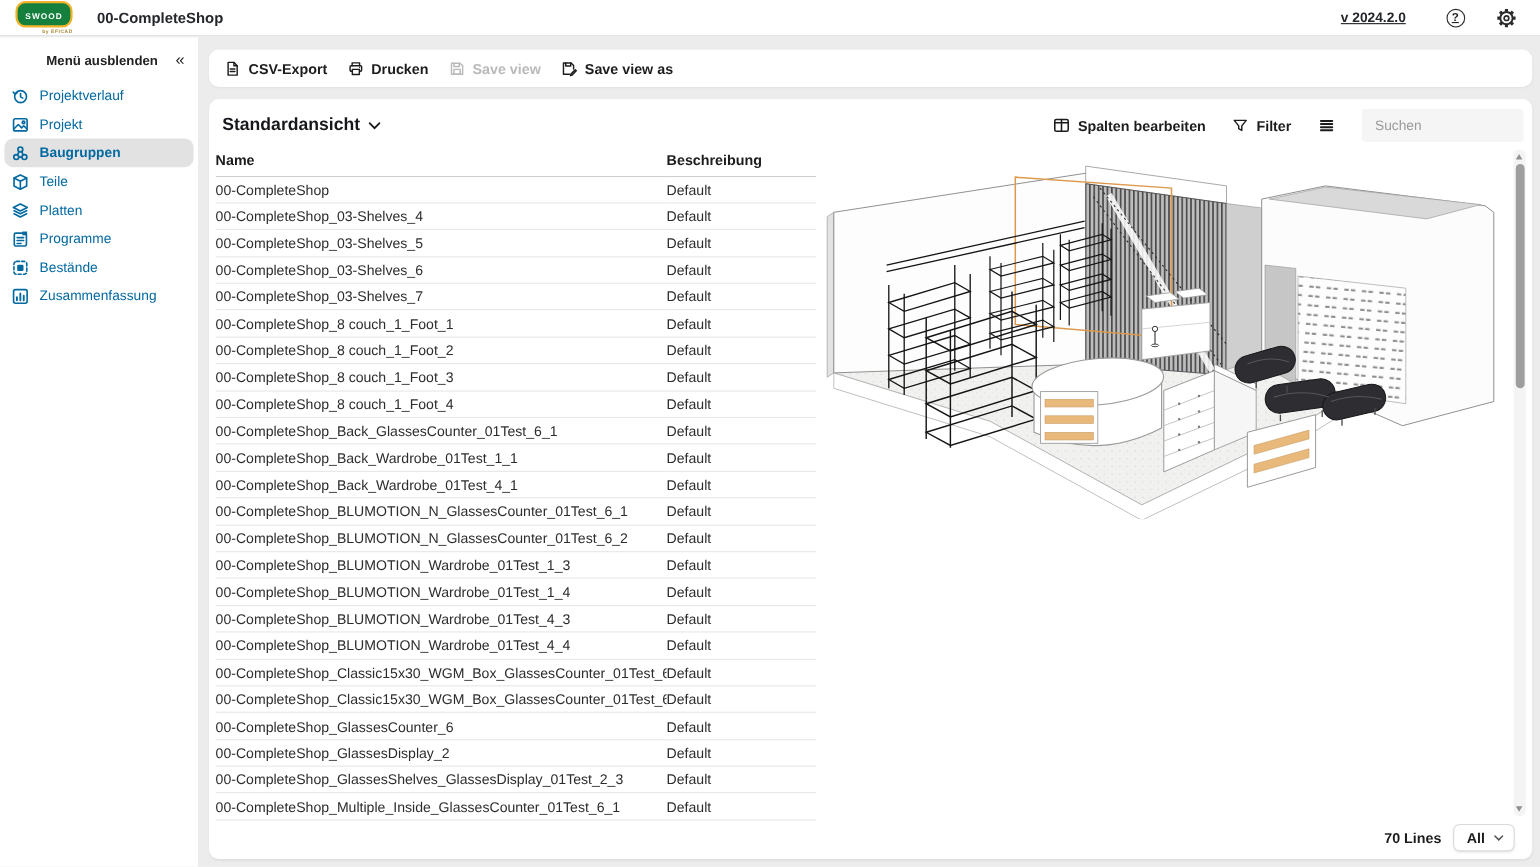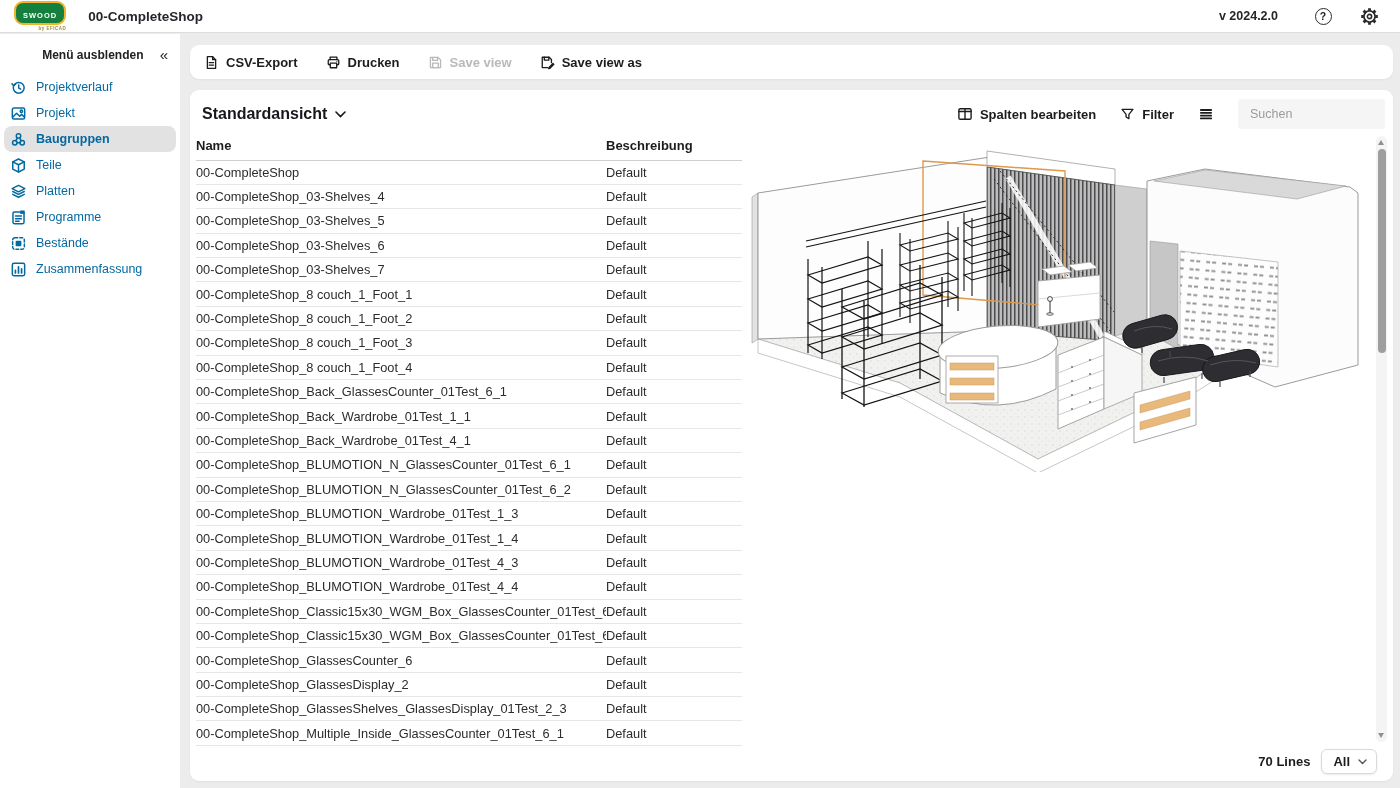--- a/index.html
+++ b/index.html
@@ -8,41 +8,41 @@
   .app { position:relative; width:1400px; height:788px; }
 
   
   .topbar { position:absolute; top:0; left:0; right:0; height:33px; background:#fff;
             border-bottom:1px solid #dcdcdc; display:flex; align-items:center; z-index:5; }
   .logo { margin-left:14px; display:flex; flex-direction:column; align-items:flex-end; }
   .logo-pill { background:#15803d; border:2px solid #f2b32a; border-radius:9px; padding:1px 7px; }
   .logo-pill span { color:#fff; font-size:7.5px; font-weight:bold; letter-spacing:1px; }
   .logo-sub { font-size:4.5px; color:#a98934; font-weight:bold; letter-spacing:.5px; margin-top:0.5px; }
   .doc-title { margin-left:22px; font-size:13.5px; font-weight:700; color:#23262a; }
-  .topbar-right { margin-left:auto; display:flex; align-items:center; gap:24px; padding-right:20px; }
+  .topbar-right { margin-left:auto; display:flex; align-items:center; gap:24px; padding-right:20px;text-decoration:underline; }
   .version { font-size:12.5px; font-weight:700; color:#23262a; margin-right:10px; }
   .icon-btn { width:22px; height:22px; display:flex; align-items:center; justify-content:center; cursor:pointer; }
   .help-circle { width:17px; height:17px; border:1.6px solid #2b2b2b; border-radius:50%;
                  display:flex; align-items:center; justify-content:center; font-size:10.5px; font-weight:700; }
 
   
   .sidebar { position:absolute; top:34px; left:0; width:180px; bottom:0; background:#fff; z-index:4; }
   .collapse-row { height:22px; margin-top:10px; display:flex; align-items:center; padding:0 12px 0 26px; cursor:pointer; }
   .collapse-label { flex:1; text-align:center; font-size:12px; font-weight:600; color:#222; }
   .collapse-chev { font-size:15px; color:#222; line-height:1; margin-top:-2px; }
   .nav { margin-top:8px; }
   .nav-item { height:26px; margin:0 4px; border-radius:8px; display:flex; align-items:center;
               padding-left:6px; gap:9px; cursor:pointer; font-size:12.5px; color:#0369a1; }
   .nav-item.active { background:#e2e2e2; font-weight:700; }
   .nav-item svg { flex:0 0 auto; }
 
   
   .content { position:absolute; top:34px; left:180px; right:0; bottom:0; }
   .card { position:absolute; background:#fff; border-radius:9px; box-shadow:0 1px 2px rgba(0,0,0,.05); }
-  .toolbar-card { top:11px; left:10px; width:1203px; height:34px; display:flex; align-items:center; gap:28px; padding-left:14px; }
+  .toolbar-card { top:11px; left:10px; width:1203px; height:34px; display:flex; align-items:center; gap:18px; padding-left:14px; }
   .tb-btn { display:flex; align-items:center; gap:7px; font-size:13px; font-weight:700; color:#1c1c1c; cursor:pointer; }
   .tb-btn.disabled { color:#b9b9b9; cursor:default; }
   .main-card { top:56px; left:10px; width:1203px; height:691px; overflow:hidden; }
 
   
   .view-bar { position:absolute; top:8px; left:12px; right:8px; height:32px; display:flex; align-items:center; }
   .view-name { font-size:16px; font-weight:700; color:#17181c; display:flex; align-items:center; gap:8px; cursor:pointer; }
   .vb-right { margin-left:auto; display:flex; align-items:center; gap:24px; }
   .vb-btn { display:flex; align-items:center; gap:7px; font-size:13px; font-weight:700; color:#1c1c1c; cursor:pointer; }
   .search-input { width:147px; height:30px; background:#f5f5f5; border:none; border-radius:3px;

